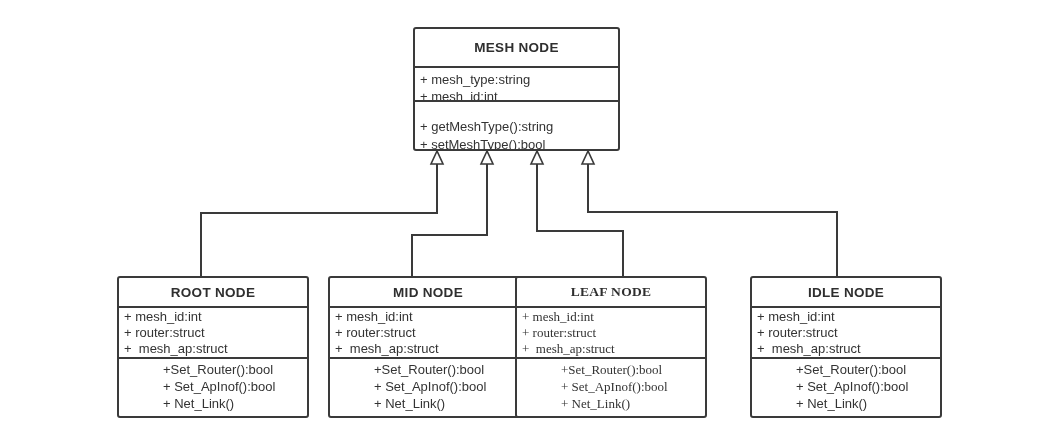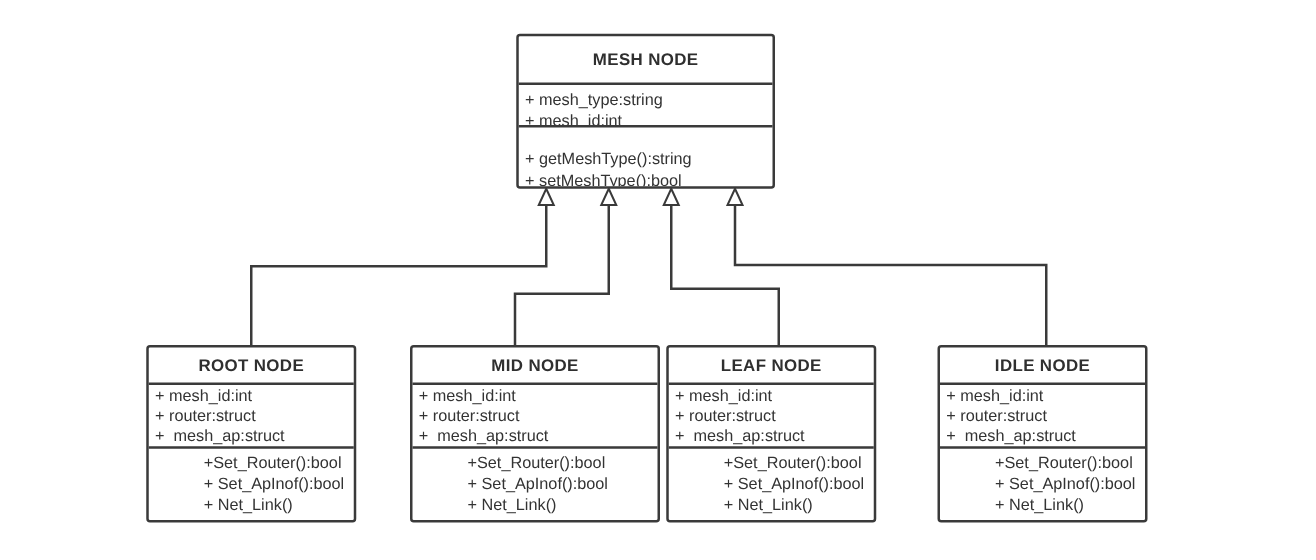--- a/index.html
+++ b/index.html
@@ -60,29 +60,29 @@
     color: #333333;
   }
   
   #box-mesh   { left: 413px; top: 27px;  width: 207px; height: 124px; }
   #box-mesh .cb-title   { height: 45px; }
   #box-mesh .cb-attrs   { height: 38px; padding-top: 3px; }
   #box-mesh .cb-attrs .row   { line-height: 17px; }
   #box-mesh .cb-methods { padding-top: 16px; }
   #box-mesh .cb-methods .row { line-height: 18px; }
   
-  .child-box { top: 276px; width: 168px; height: 142px; }
+  .child-box { top: 276px; width: 192px; height: 142px; }
   .child-box .cb-title   { height: 30px; }
   .child-box .cb-attrs   { height: 51px; padding-top: 1px; }
   .child-box .cb-attrs .row   { line-height: 16px; }
   .child-box .cb-methods { padding-top: 2px; margin-left: 39px; }
   .child-box .cb-methods .row { line-height: 17px; }
   #box-root { left: 117px; }
   #box-mid  { left: 328px; width: 200px; }
-  #box-leaf { left: 533px; }
+  #box-leaf { left: 515px; font-family: Liberation Serif, serif; }
   #box-idle { left: 750px; }
   .conn {
     fill: none;
     stroke: #3a3a3a;
     stroke-width: 2;
     stroke-linejoin: miter;
   }
   .arrowhead {
     fill: #ffffff;
     stroke: #3a3a3a;

